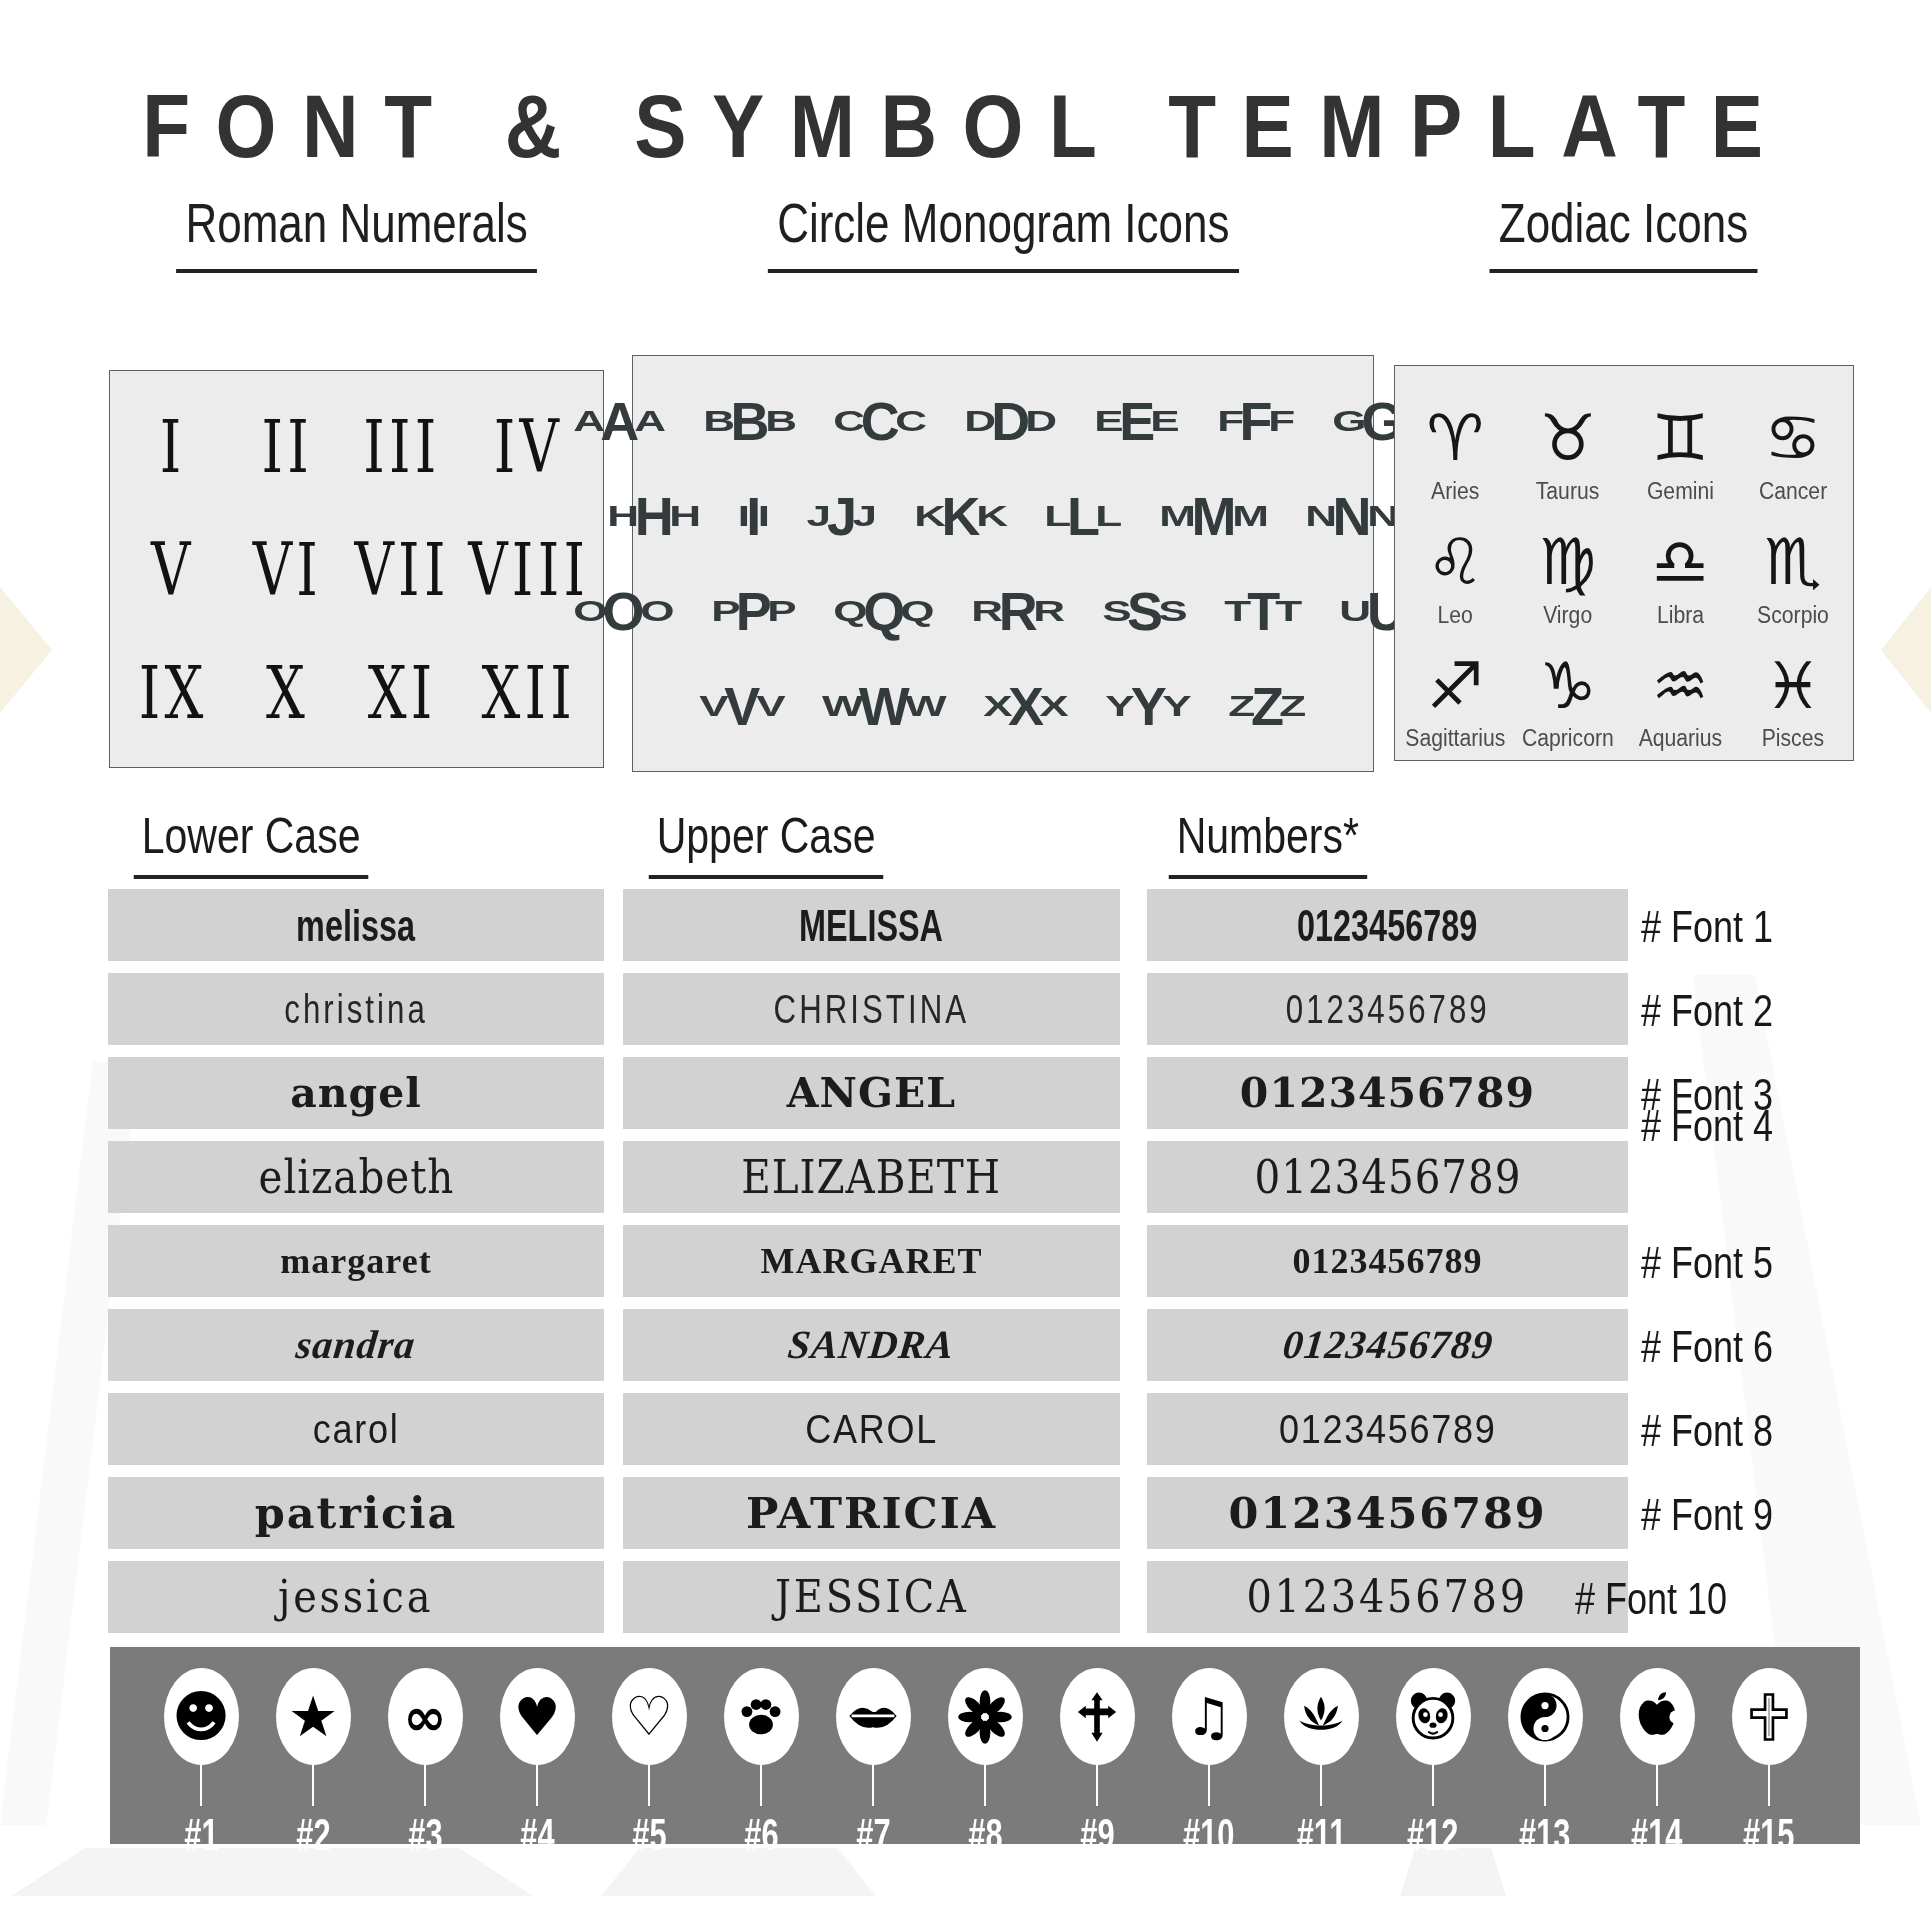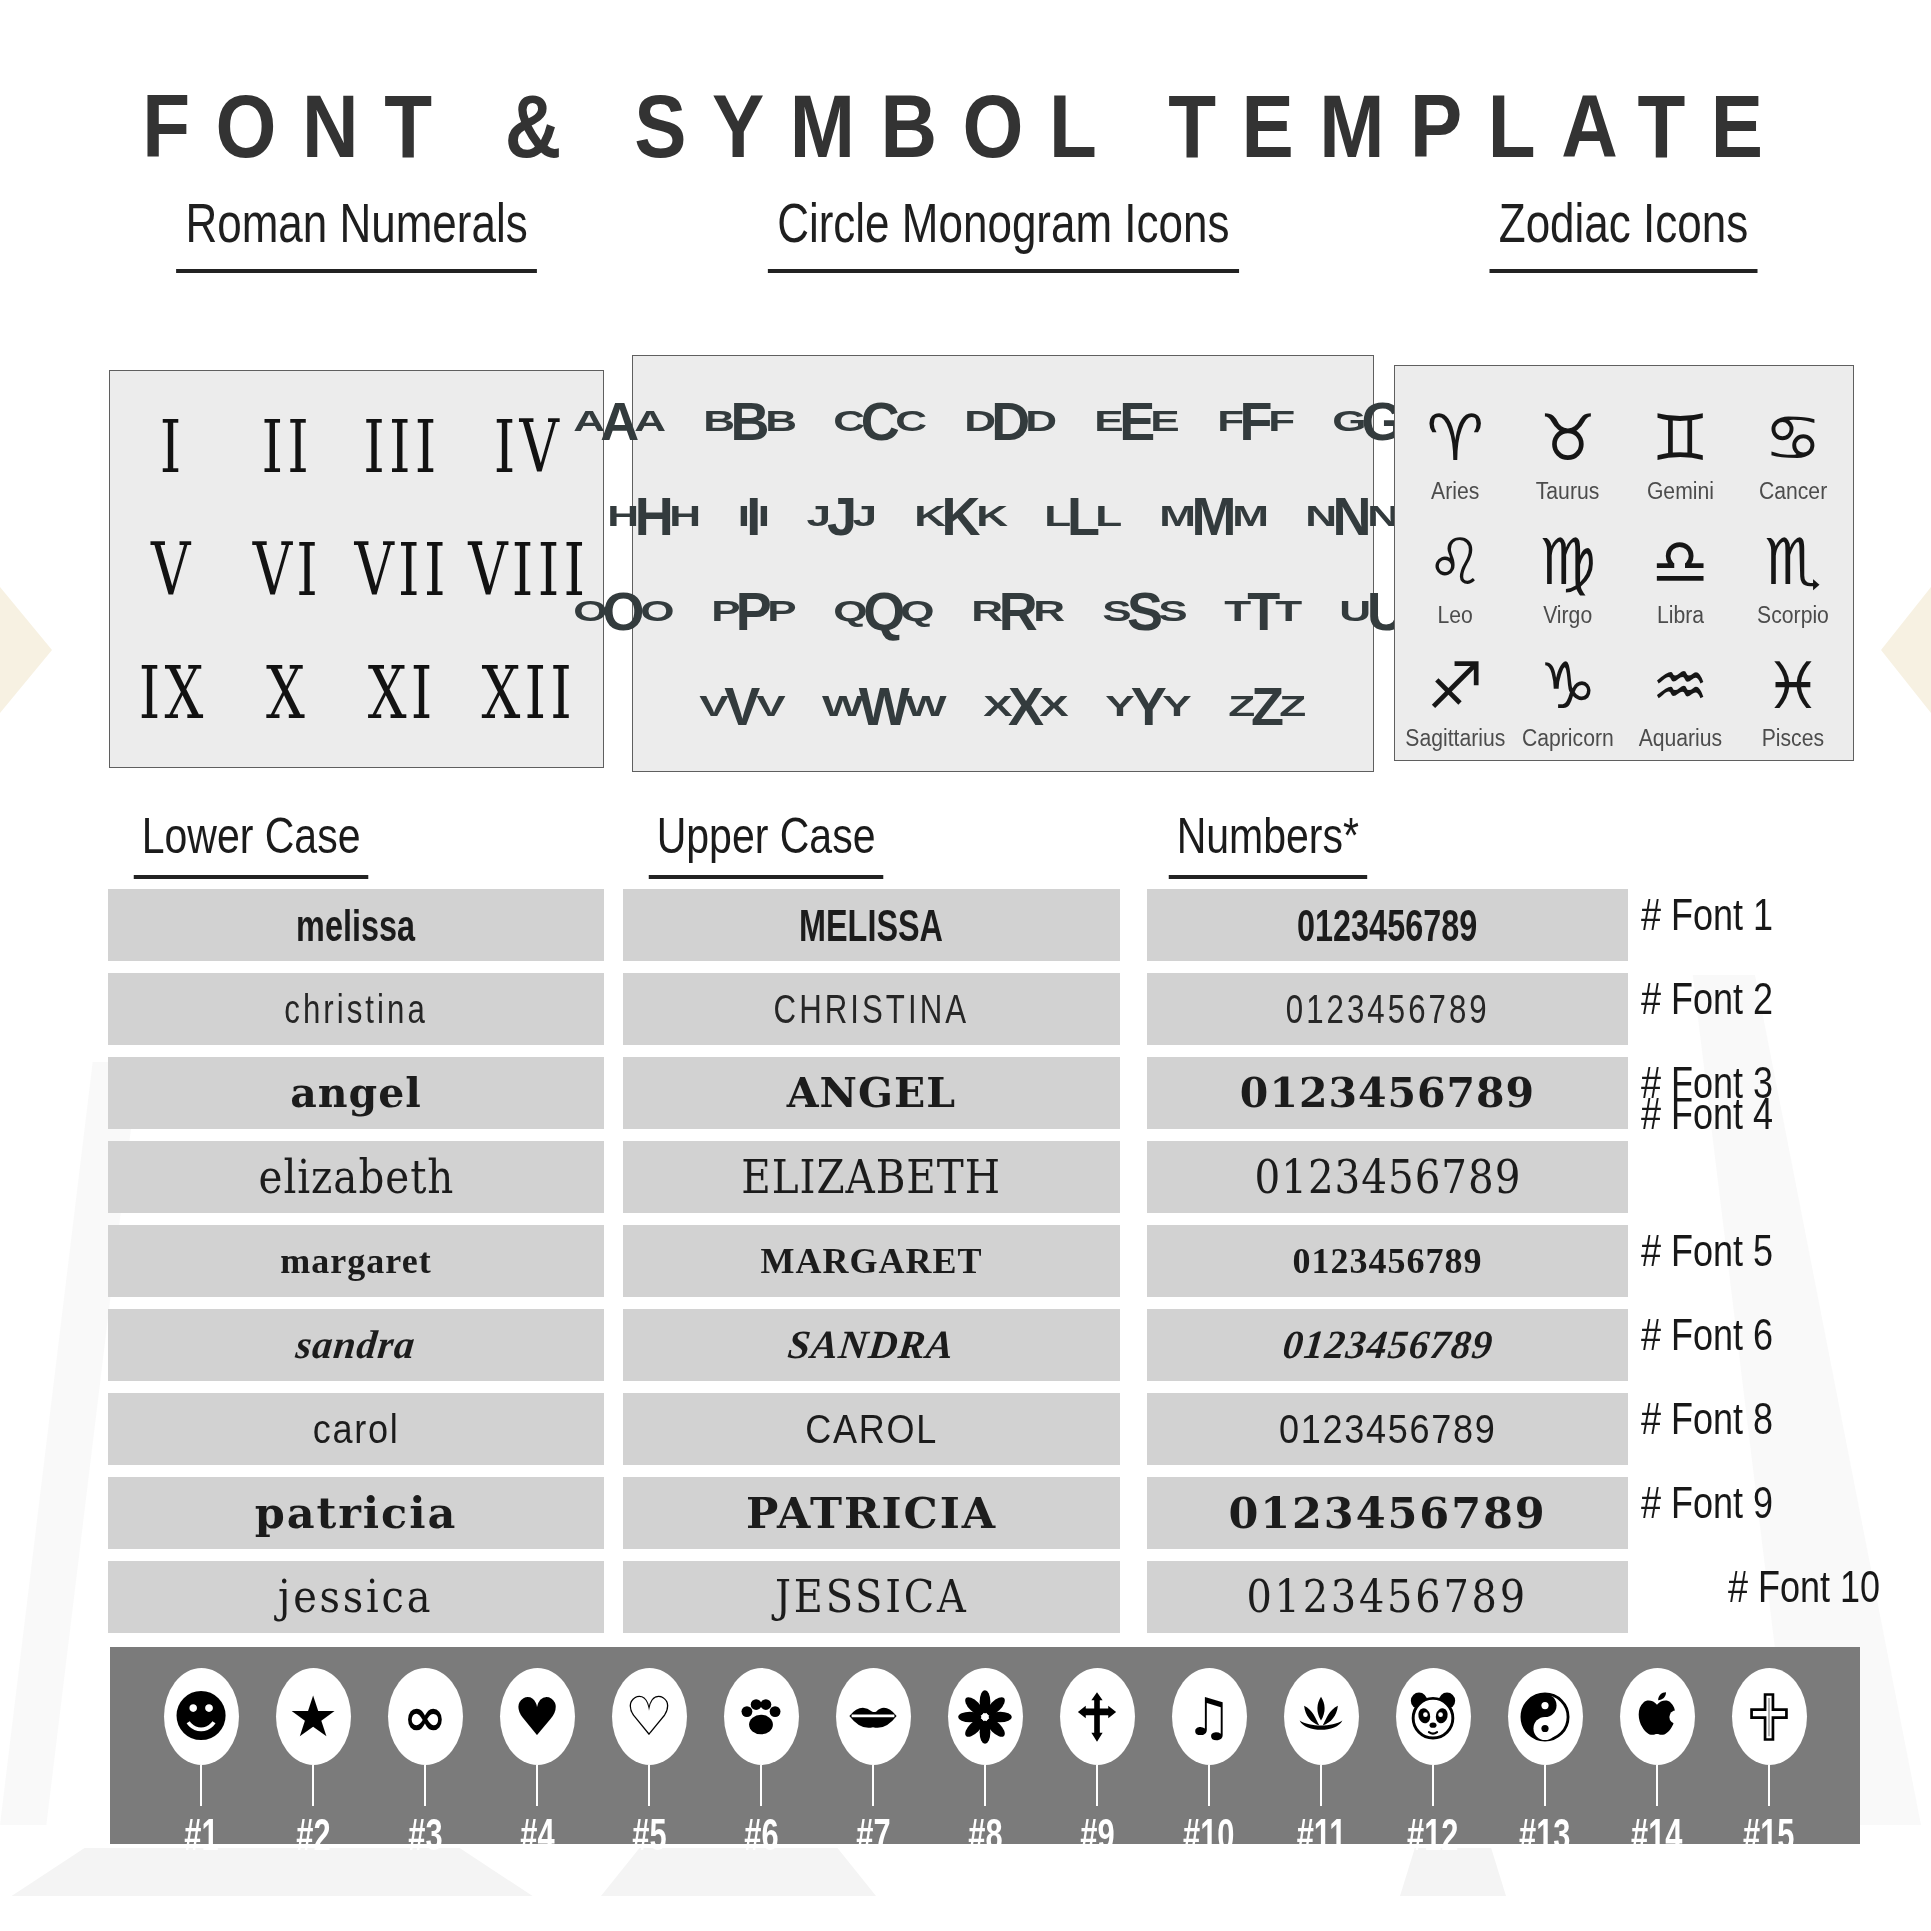--- a/index.html
+++ b/index.html
@@ -44,21 +44,21 @@
                width:100%;height:100%;padding:15.4px 3.9px 7.7px 3.9px;box-sizing:border-box;}
   .zcell{display:flex;flex-direction:column;align-items:center;justify-content:flex-end;}
   .zglyph{font-family:"DejaVu Sans",sans-serif;font-size:64px;line-height:1;color:#161616;}
   .zname{font-size:23px;color:#4c4c4c;margin-top:7.7px;transform:scaleX(.92);}
 
   
   .col-head{position:absolute;top:807px;display:flex;justify-content:flex-start;}
   .col-head span{display:inline-block;font-size:50px;color:#1b1b1b;transform:scaleX(.82);
                  border-bottom:4.8px solid #222;padding:0 9.7px 9.7px 9.7px;white-space:nowrap;}
   .bar{position:absolute;height:72px;background:#d2d2d2;display:flex;align-items:center;justify-content:center;overflow:visible;}
-  .rowlabel{position:absolute;height:57px;display:flex;align-items:flex-start;}
+  .rowlabel{position:absolute;height:57px;display:flex;align-items:flex-end;margin-top:7px;}
   .rowlabel span{font-size:45px;color:#181818;transform:scaleX(.8);transform-origin:left center;white-space:nowrap;}
 
   .sample{white-space:nowrap;line-height:1;}
   .fs-1{font-family:"Liberation Sans",sans-serif;font-weight:bold;font-size:45px;transform:scaleX(.72);letter-spacing:0;}
   .fs-2{font-family:"Liberation Sans",sans-serif;font-weight:normal;font-size:40px;transform:scaleX(.78);letter-spacing:3.9px;color:#262626;}
   .fs-3{font-family:"DejaVu Serif",serif;font-weight:bold;font-size:41px;letter-spacing:1px;}
   .fs-4{font-family:"DejaVu Serif",serif;font-weight:normal;font-size:44px;transform:scale(.92,1.08);letter-spacing:1px;}
   .fs-5{font-family:"Liberation Serif",serif;font-weight:bold;font-size:36px;letter-spacing:1px;}
   .fs-6{font-family:"Liberation Serif",serif;font-style:italic;font-weight:bold;font-size:40px;transform:skewX(-6deg);letter-spacing:1px;}
   .fs-8{font-family:"Liberation Sans",sans-serif;font-weight:normal;font-size:40px;transform:scaleX(.9);letter-spacing:1.9px;}
@@ -421,21 +421,21 @@
     </div>
     <div class="bar" style="left: 108px; width: 496px; top: 1561px;">
       <span class="sample fs-10">jessica</span>
     </div>
     <div class="bar" style="left: 623px; width: 497px; top: 1561px;">
       <span class="sample fs-10">JESSICA</span>
     </div>
     <div class="bar" style="left: 1147px; width: 481px; top: 1561px;">
       <span class="sample fs-10">0123456789</span>
     </div>
-    <div class="rowlabel" style="left: 1728px; top: 1561px;">
+    <div class="rowlabel" style="left: 1575px; top: 1561px;">
       <span># Font 10</span>
     </div>
   </div>
 
 <div id="symbols-bar">
     <div class="slot">
       <div class="bubble">
         <span class="glyph" style="font-size: 56px;">☻</span>
       </div>
       <div class="stem"></div>

